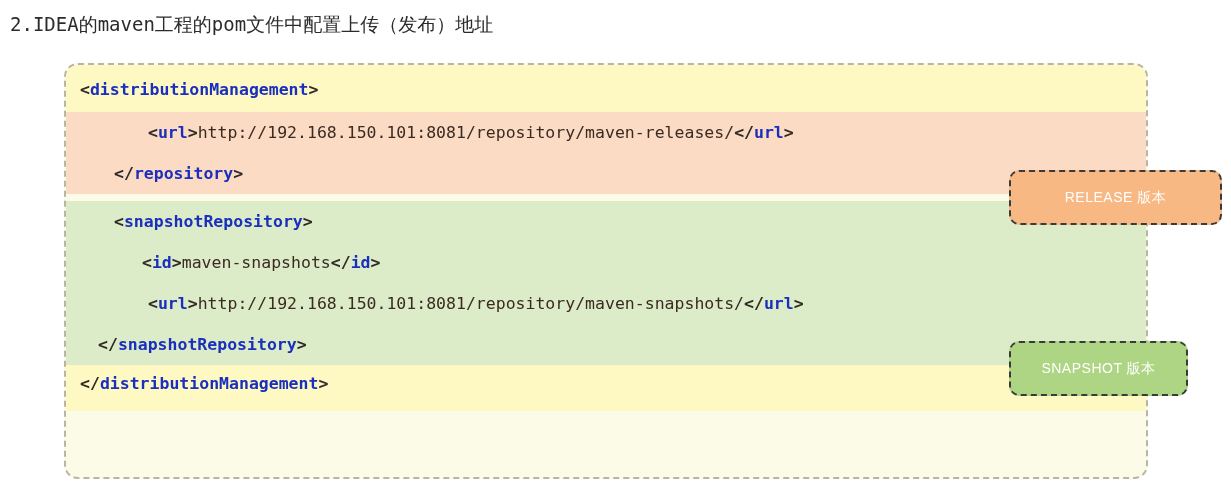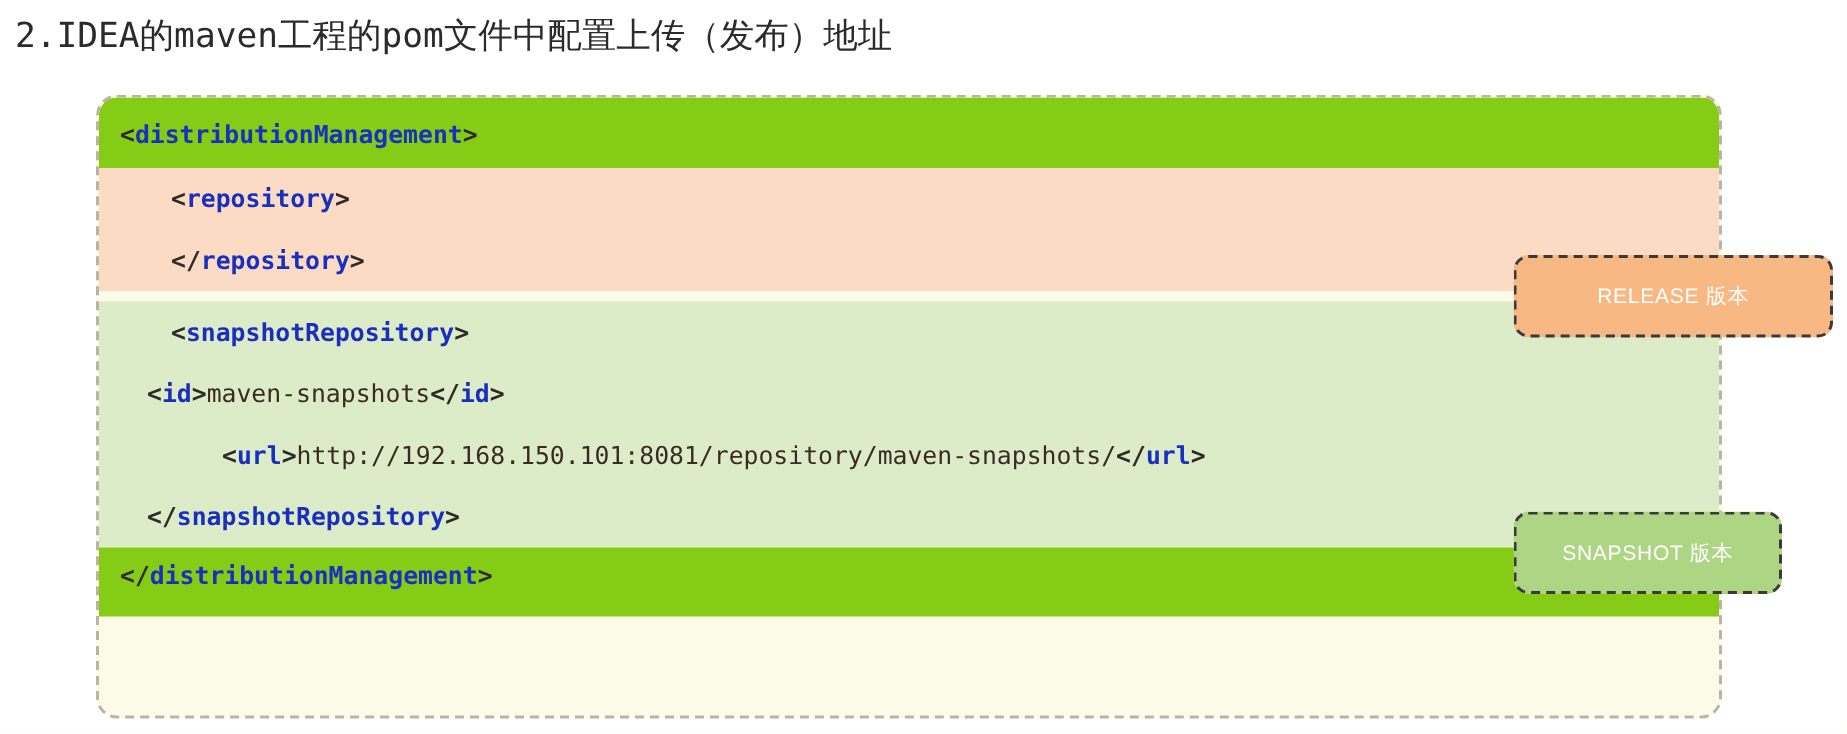--- a/index.html
+++ b/index.html
@@ -13,21 +13,21 @@
     font-family: "DejaVu Sans", sans-serif;
     overflow: hidden;
     position: relative;
   }
 
   
   .page-title {
     position: absolute;
     left: 10px;
     top: 9px;
-    font-size: 23px;
+    font-size: 19px;
     line-height: 30px;
     color: #2b2b2b;
     font-family: "DejaVu Sans Mono", "DejaVu Sans", monospace;
     letter-spacing: 0px;
     white-space: nowrap;
   }
 
   
   .code-block {
     position: absolute;
@@ -39,21 +39,21 @@
     border: 2px dashed #b9b4a4;
     border-radius: 14px;
     background: #fbfbe8;
     overflow: hidden;
   }
 
   .section {
     width: 100%;
     box-sizing: border-box;
   }
-  .section.yellow { background: #84cc16; }
+  .section.yellow { background: #fef9c3; }
   .section.orange { background: #fbdbc3; }
   .section.green  { background: #dcecc8; }
 
   .spacer {
     height: 7px;
     background: #fbfbe8;
   }
 
   .code-line {
     height: 41px;
@@ -106,29 +106,29 @@
 
 <div class="page-title">2.IDEA的maven工程的pom文件中配置上传（发布）地址</div>
 
 <div class="code-block">
 
   <div class="section yellow">
     <div class="code-line pad-top"><span class="brk">&lt;</span><span class="tag">distributionManagement</span><span class="brk">&gt;</span></div>
   </div>
 
   <div class="section orange">
-    <div class="code-line" style="padding-left:48px"><span class="brk">&lt;</span><span class="tag">repository</span><span class="brk">&gt;</span></div>
+    <div class="code-line" style="padding-left:82px"><span class="brk">&lt;</span><span class="tag">url</span><span class="brk">&gt;</span><span class="txt">http://192.168.150.101:8081/repository/maven-releases/</span><span class="brk">&lt;/</span><span class="tag">url</span><span class="brk">&gt;</span></div>
     <div class="code-line" style="padding-left:48px"><span class="brk">&lt;/</span><span class="tag">repository</span><span class="brk">&gt;</span></div>
   </div>
 
   <div class="spacer"></div>
 
   <div class="section green">
     <div class="code-line" style="padding-left:48px"><span class="brk">&lt;</span><span class="tag">snapshotRepository</span><span class="brk">&gt;</span></div>
-    <div class="code-line" style="padding-left:32px"><span class="brk">&lt;</span><span class="tag">id</span><span class="brk">&gt;</span><span class="txt">maven-snapshots</span><span class="brk">&lt;/</span><span class="tag">id</span><span class="brk">&gt;</span></div>
+    <div class="code-line" style="padding-left:76px"><span class="brk">&lt;</span><span class="tag">id</span><span class="brk">&gt;</span><span class="txt">maven-snapshots</span><span class="brk">&lt;/</span><span class="tag">id</span><span class="brk">&gt;</span></div>
     <div class="code-line" style="padding-left:82px"><span class="brk">&lt;</span><span class="tag">url</span><span class="brk">&gt;</span><span class="txt">http://192.168.150.101:8081/repository/maven-snapshots/</span><span class="brk">&lt;/</span><span class="tag">url</span><span class="brk">&gt;</span></div>
     <div class="code-line" style="padding-left:32px"><span class="brk">&lt;/</span><span class="tag">snapshotRepository</span><span class="brk">&gt;</span></div>
   </div>
 
   <div class="section yellow">
     <div class="code-line pad-bot"><span class="brk">&lt;/</span><span class="tag">distributionManagement</span><span class="brk">&gt;</span></div>
   </div>
 
 </div>
 

